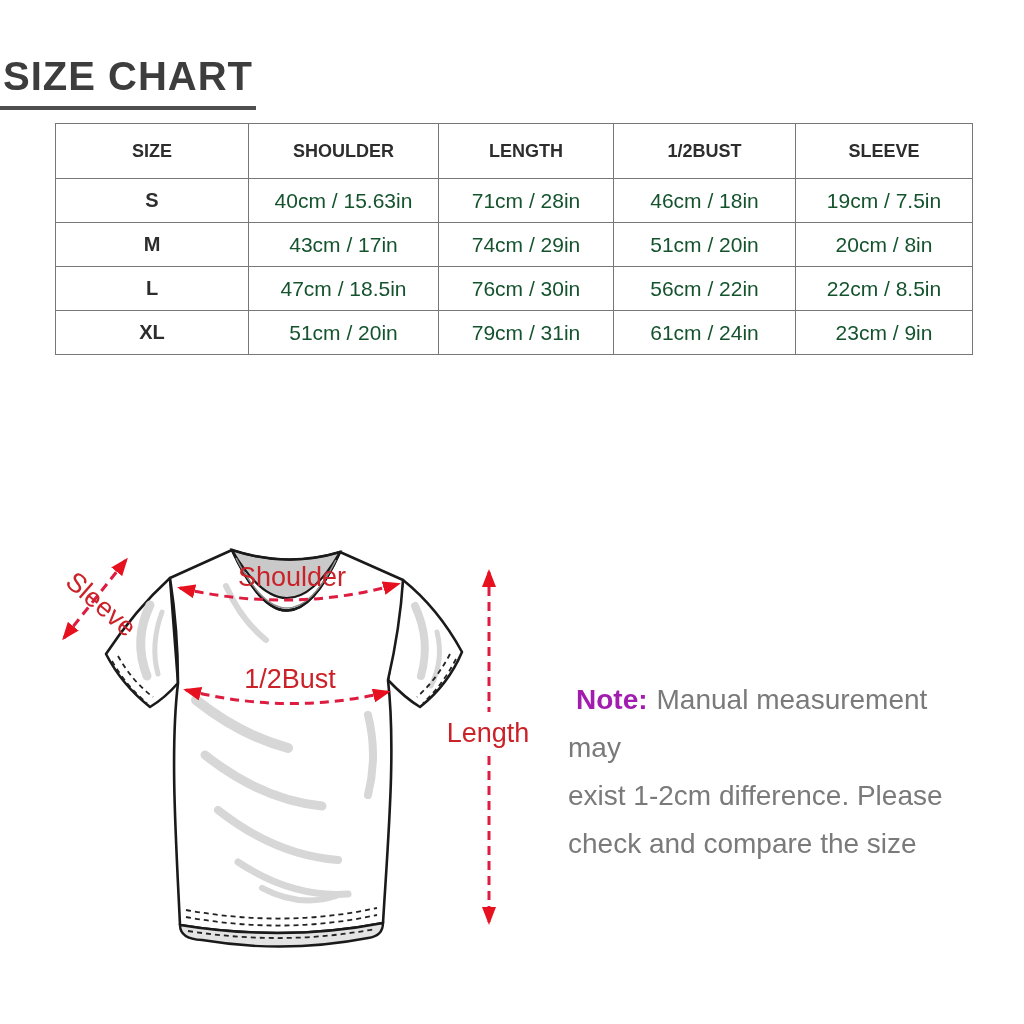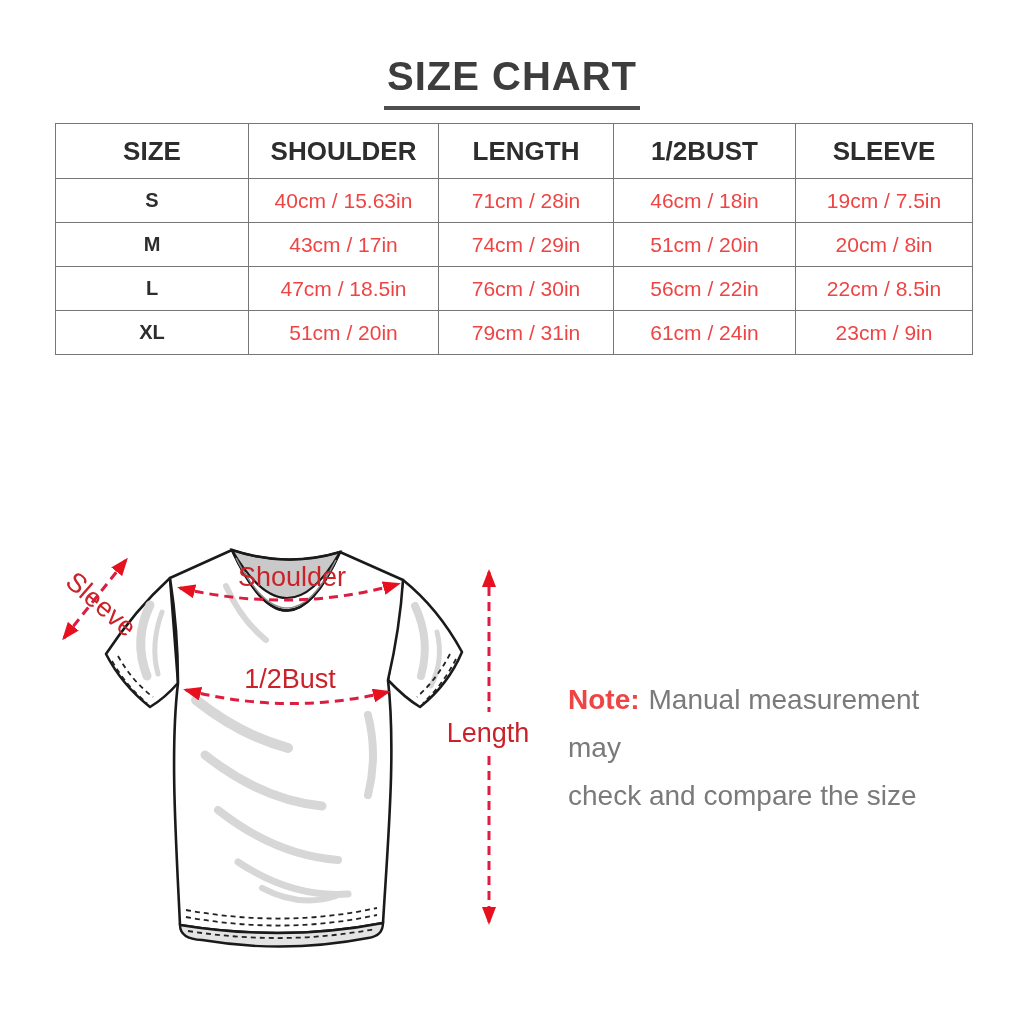--- a/index.html
+++ b/index.html
@@ -6,21 +6,21 @@
   .page{
     position:relative;
     width:1024px;height:1024px;
     background:#ffffff;
     font-family:"Liberation Sans", sans-serif;
     overflow:hidden;
   }
   
   .title-wrap{
     position:absolute;top:54px;left:0;width:1024px;
-    text-align:center;
+    text-align:left;
   }
   .title{
     display:inline-block;
     font-size:40px;font-weight:bold;
     color:#3d3d3d;
     letter-spacing:1px;
     border-bottom:4px solid #4f4f4f;
     padding:0 3px 7px 3px;
   }
   
@@ -33,35 +33,35 @@
     width:917px;
   }
   .size-table th,.size-table td{
     border:1px solid #777777;
     text-align:center;
     vertical-align:middle;
     padding:0;
   }
   .size-table th{
     height:54px;
-    font-size:26px;font-weight:bold;color:#2d2d2d;
+    font-size:18px;font-weight:bold;color:#2d2d2d;
   }
   .size-table td{
     height:43px;
-    font-size:21px;color:#ef4444;font-weight:normal;
+    font-size:21px;color:#14532d;font-weight:normal;
   }
   .size-table td.size-cell{
     font-weight:bold;color:#2d2d2d;font-size:20px;
   }
   
   .note{
     position:absolute;left:568px;top:676px;width:410px;
     font-size:28px;line-height:48px;color:#7a7a7a;
   }
-  .note-label{font-weight:bold;color:#ef4444;margin-right:9px;}
+  .note-label{font-weight:bold;color:#a21caf;margin-right:9px;margin-left:8px;}
   
   .diagram{
     position:absolute;left:0;top:510px;width:560px;height:470px;
   }
   .shirt-line{fill:none;stroke:#1a1a1a;stroke-width:2.6;stroke-linejoin:round;stroke-linecap:round;}
   .shirt-fill{fill:#ffffff;stroke:#1a1a1a;stroke-width:2.6;stroke-linejoin:round;}
   .wrinkle{fill:none;stroke:#d7d7d7;stroke-linecap:round;}
   .stitch{fill:none;stroke:#222222;stroke-width:1.8;stroke-dasharray:5 4;}
   .ann-dash{fill:none;stroke:#dd1c40;stroke-width:3;stroke-dasharray:9 6;}
   .ann-text{fill:#cb2229;font-family:"Liberation Sans",sans-serif;font-size:27px;}
@@ -193,16 +193,17 @@
 
     <g>
       <path class="ann-dash" d="M489,62 L489,202" marker-start="url(#arrw)"></path>
       <path class="ann-dash" d="M489,246 L489,412" marker-end="url(#arrw)"></path>
     </g>
     <text class="ann-text" x="488" y="232" text-anchor="middle">Length</text>
   </svg>
 
   <div class="note">
     <div><span class="note-label">Note:</span><span>Manual measurement may</span></div>
+    <div>exist 1-2cm difference. Please</div>
     <div>check and compare the size</div>
   </div>
 
 </div>
 
 </body></html>

